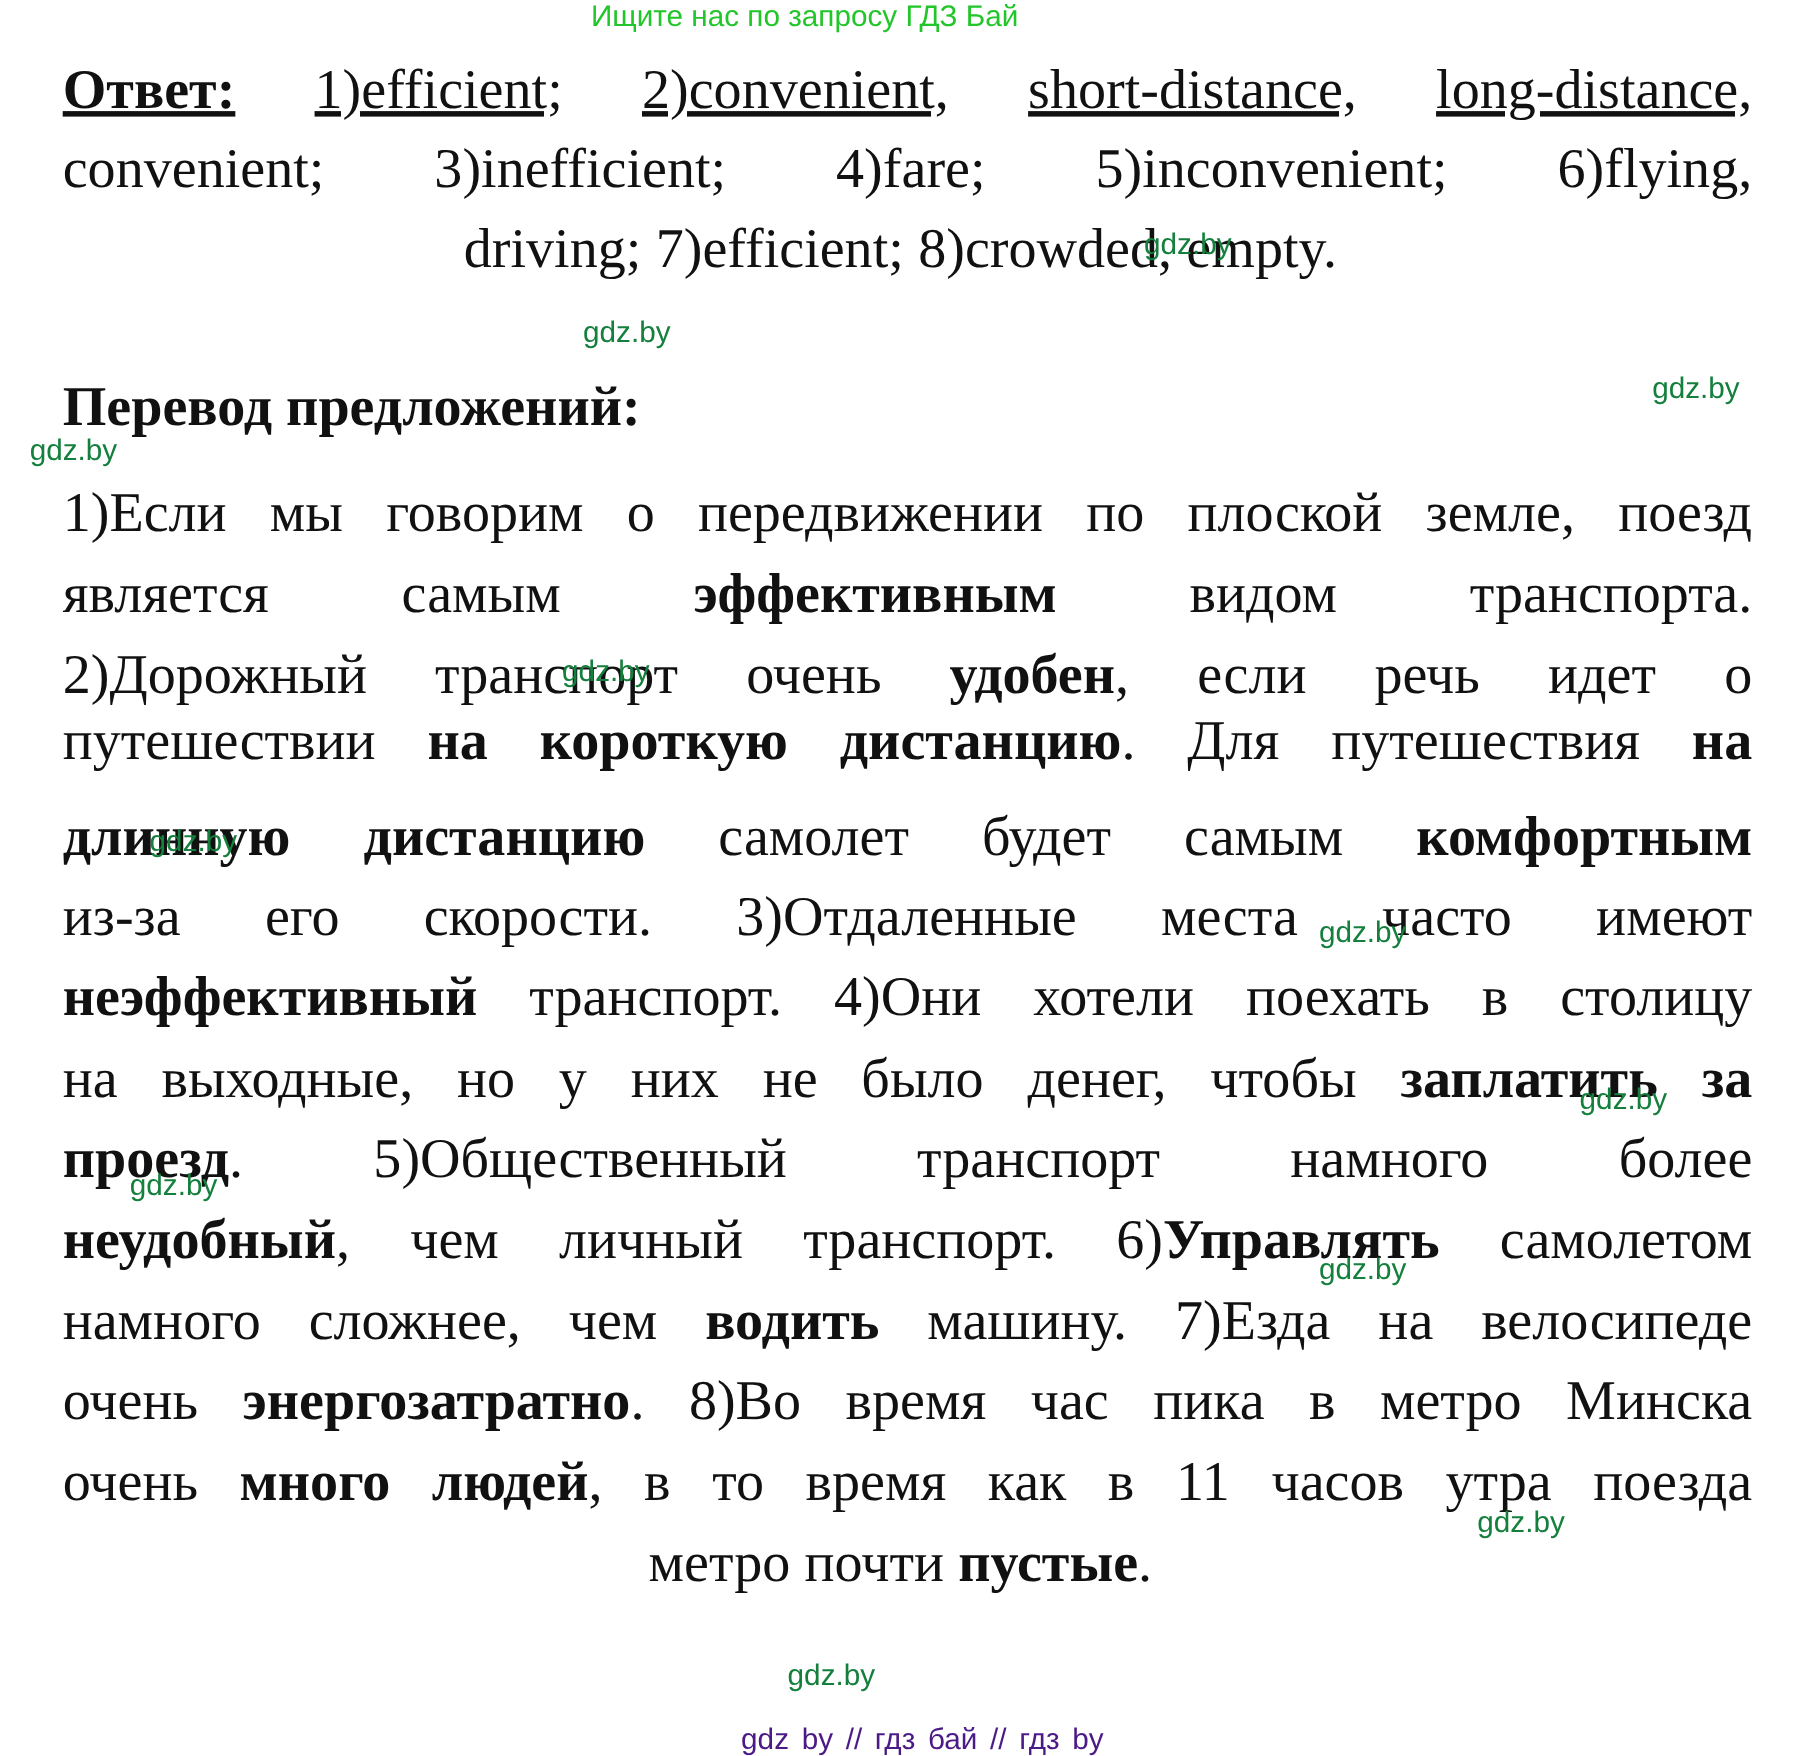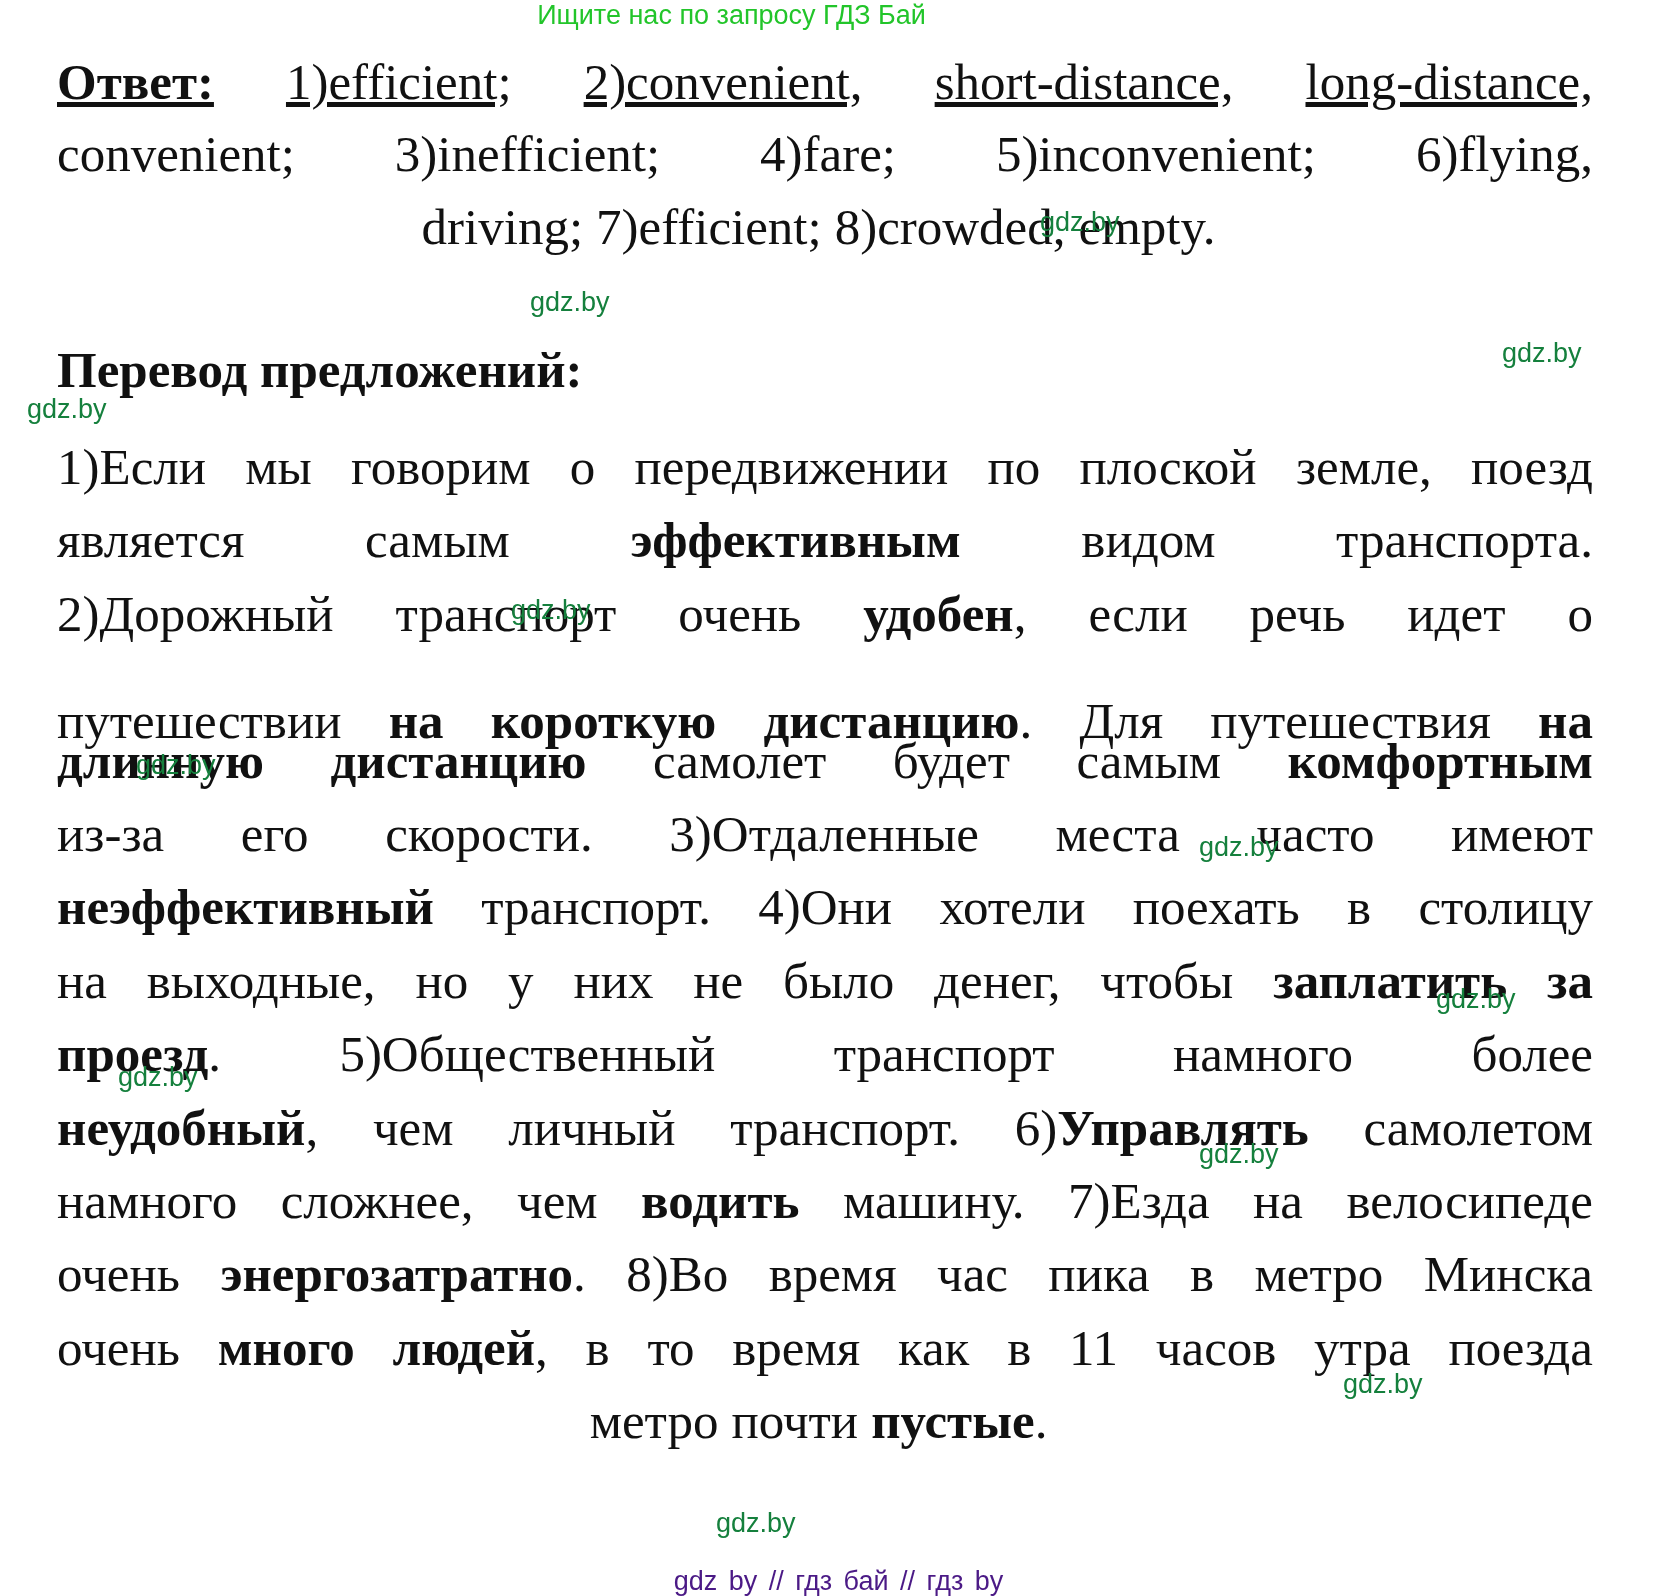--- a/index.html
+++ b/index.html
@@ -86,21 +86,21 @@
     <div class="line" style="top: 584px;">
       <span class="w"><span>2)Дорожный</span></span>
       <span class="w"><span>транспорт</span></span>
       <span class="w"><span>очень</span></span>
       <span class="w"><span class="b">удобен</span><span>,</span></span>
       <span class="w"><span>если</span></span>
       <span class="w"><span>речь</span></span>
       <span class="w"><span>идет</span></span>
       <span class="w"><span>о</span></span>
     </div>
-    <div class="line" style="top: 691px;">
+    <div class="line" style="top: 644px;">
       <span class="w"><span>путешествии</span></span>
       <span class="w"><span class="b">на</span></span>
       <span class="w"><span class="b">короткую</span></span>
       <span class="w"><span class="b">дистанцию</span><span>.</span></span>
       <span class="w"><span>Для</span></span>
       <span class="w"><span>путешествия</span></span>
       <span class="w"><span class="b">на</span></span>
     </div>
     <div class="line" style="top: 731px;">
       <span class="w"><span class="b">длинную</span></span>

